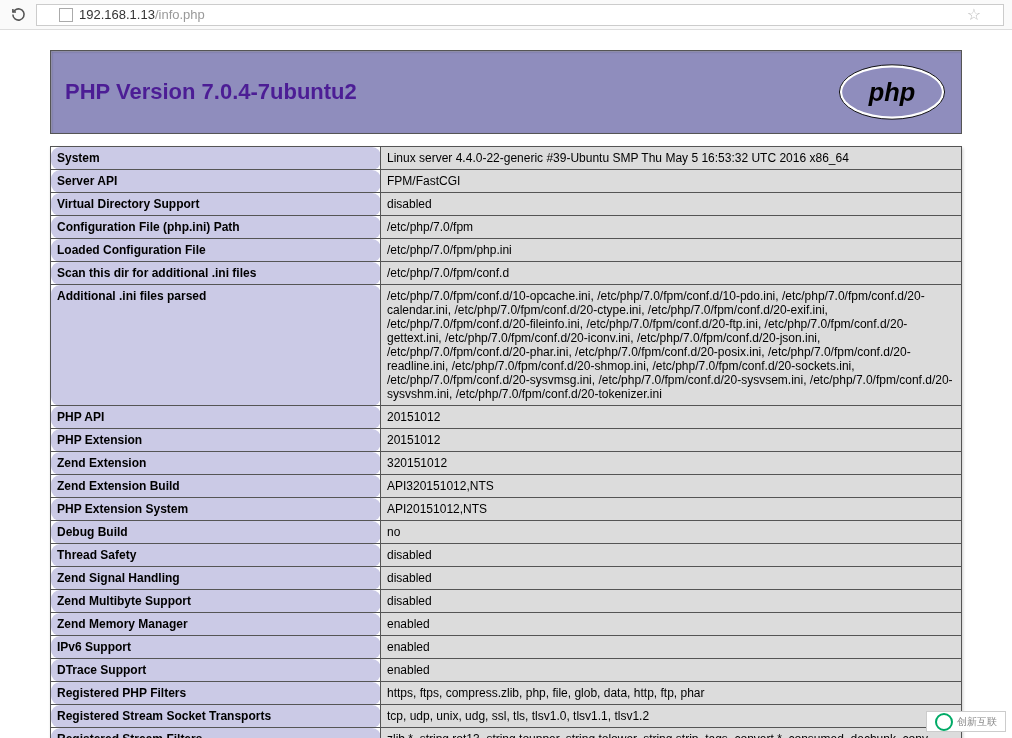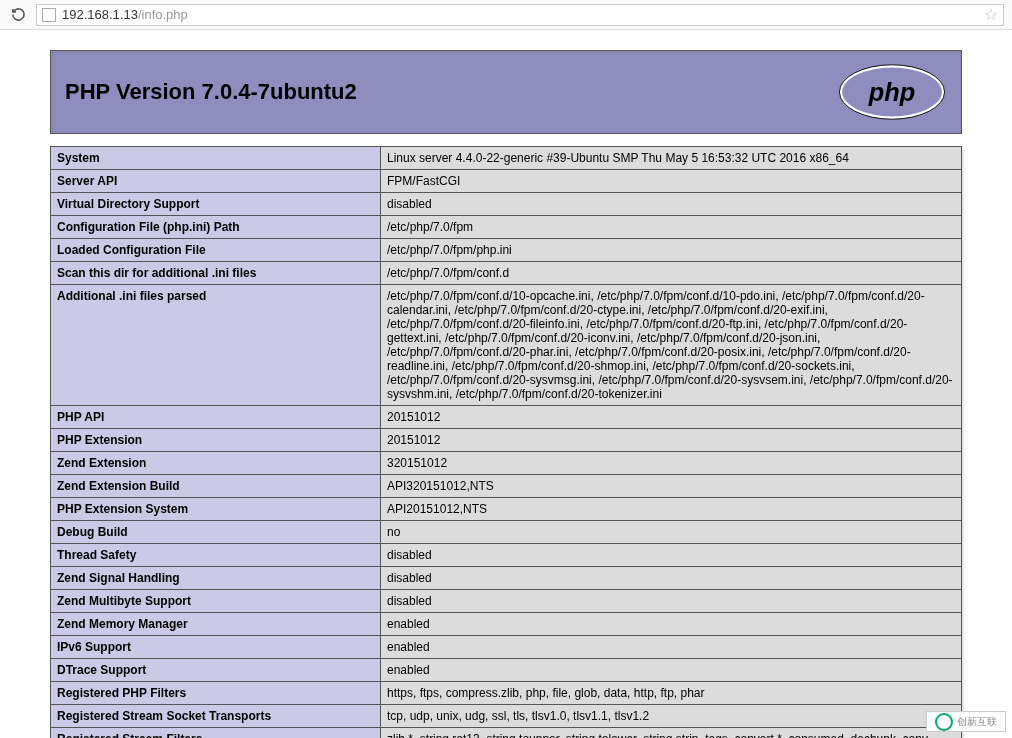--- a/index.html
+++ b/index.html
@@ -27,21 +27,21 @@
     margin-right: 8px;
     color: #555;
   }
   .url-bar {
     flex: 1;
     display: flex;
     align-items: center;
     border: 1px solid #ccc;
     background: #fff;
     height: 22px;
-    padding: 0 5px;
+    padding: 0 22px;
     font-size: 13px;
     color: #333;
     position: relative;
   }
   .url-bar .page-icon {
     width: 14px;
     height: 14px;
     border: 1px solid #aaa;
     margin-right: 6px;
     background: #fff;
@@ -62,40 +62,41 @@
     padding: 12px 14px;
     display: flex;
     align-items: center;
     justify-content: space-between;
     margin-bottom: 12px;
   }
   .php-header h1 {
     font-size: 22px;
     font-weight: bold;
     margin: 0;
-    color: #000000;
+    color: #4c1d95;
   }
   .php-logo {
     display: block;
   }
   table.info {
     width: 100%;
     border-collapse: collapse;
     box-shadow: 1px 2px 3px rgba(0,0,0,0.2);
   }
   table.info td {
     border: 1px solid #555;
     padding: 4px 6px;
     font-size: 12px;
     vertical-align: top;
   }
   table.info td.k {
     background: #CBCAE6;
     font-weight: bold;
     width: 330px;
+    border-radius: 9px;
   }
   table.info td.v {
     background: #DCDCDC;
     word-break: break-word;
   }
   .corner-badge {
     position: fixed;
     bottom: 6px;
     right: 6px;
     width: 80px;

